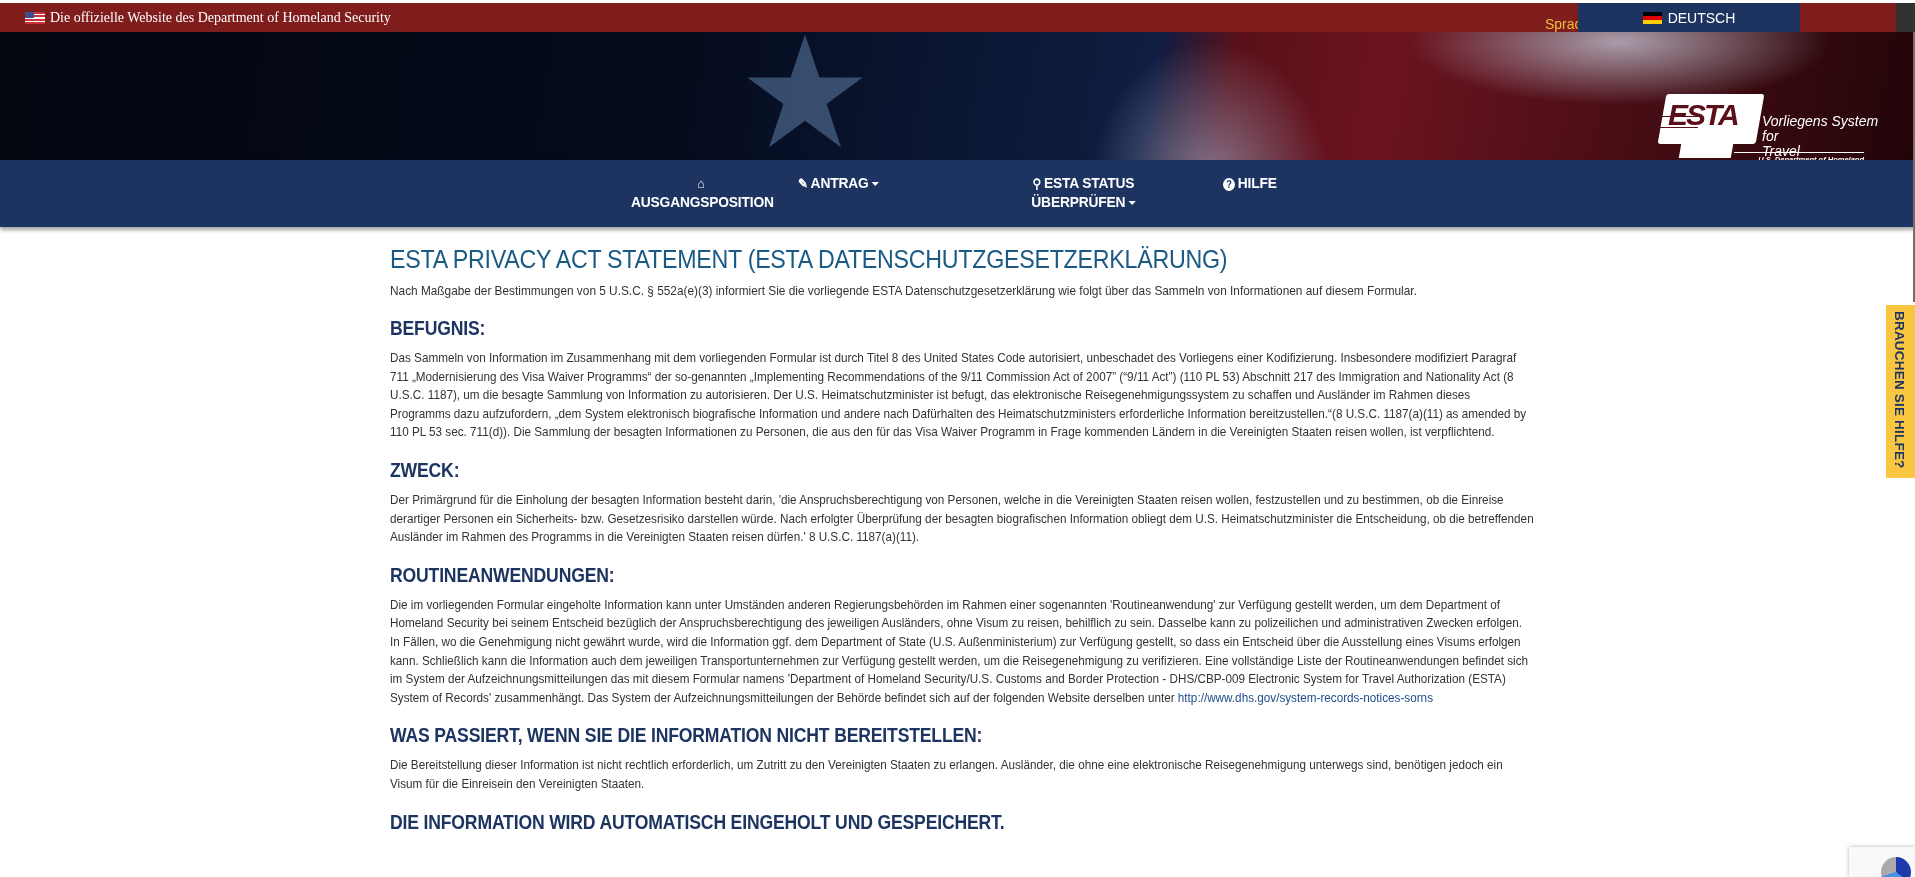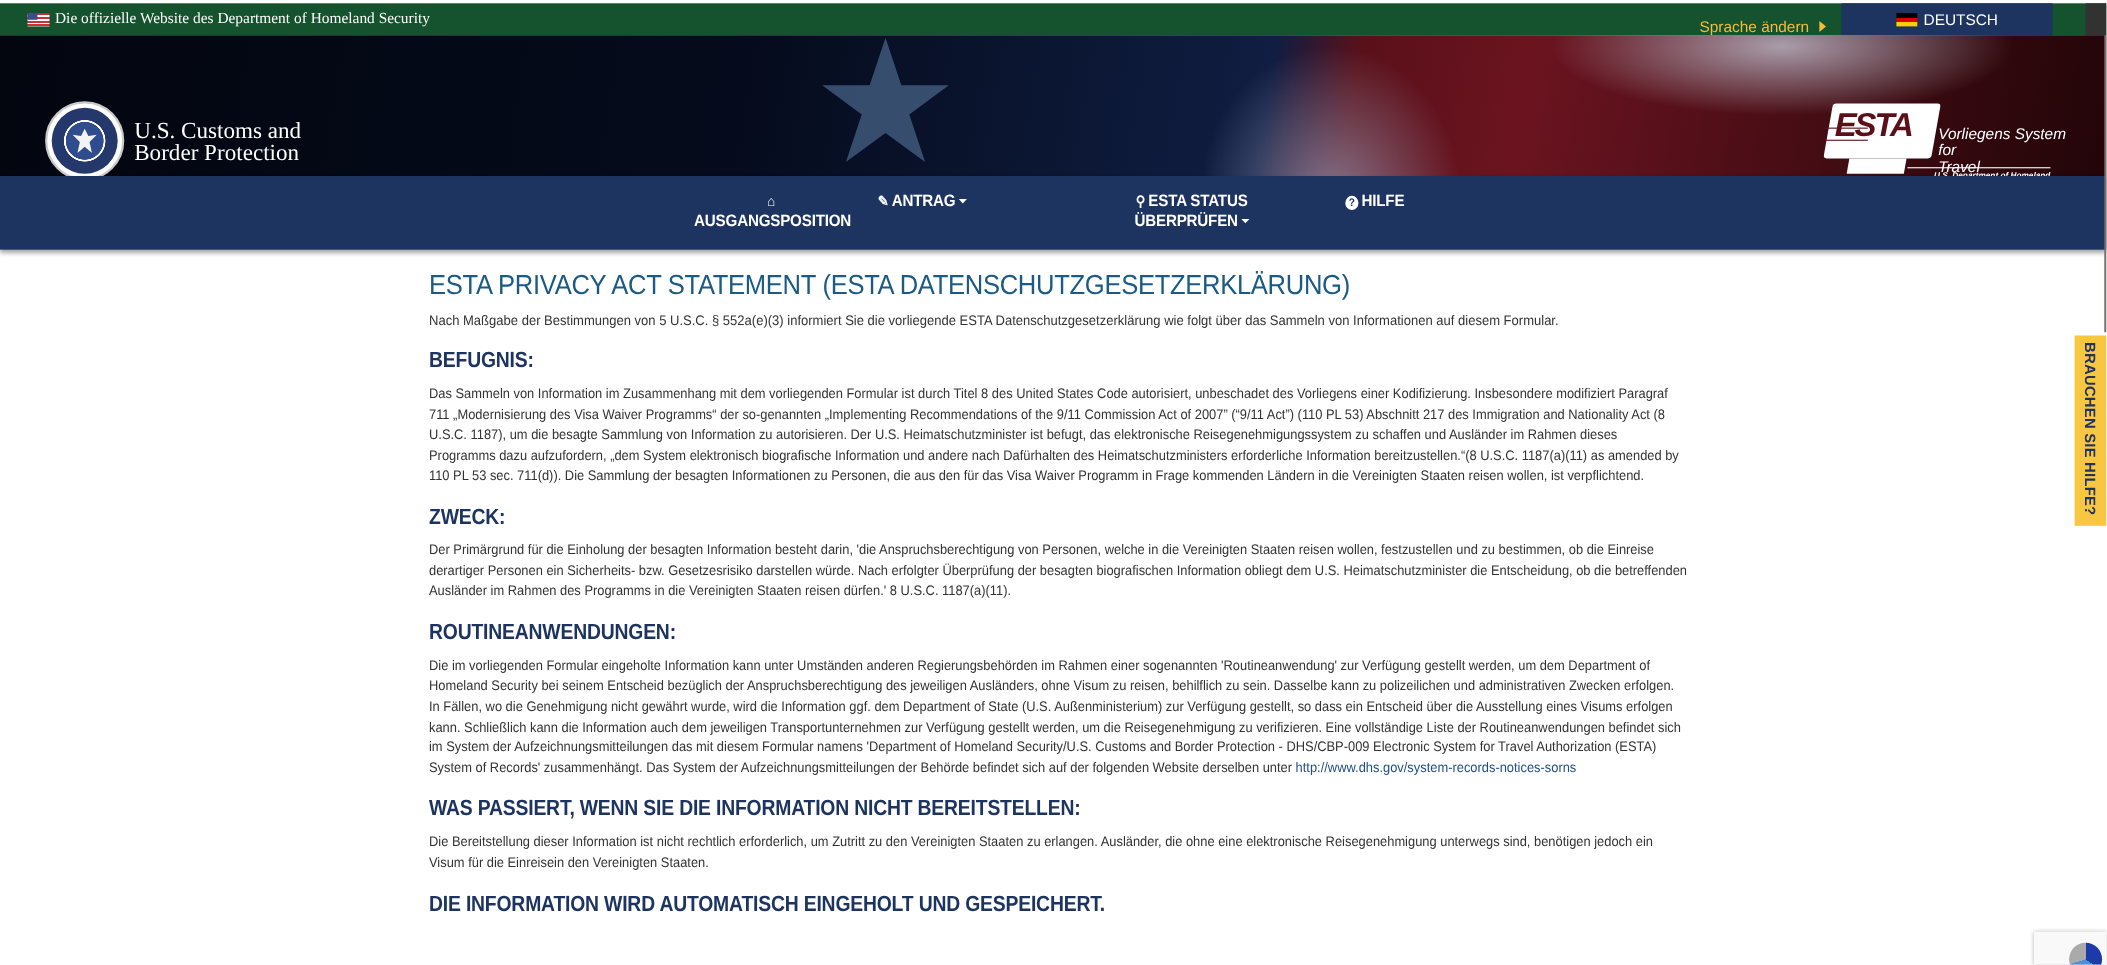--- a/index.html
+++ b/index.html
@@ -1,27 +1,27 @@
 <!DOCTYPE html>
 <html><head>
 <meta charset="utf-8">
 <style>
   * { box-sizing: border-box; margin: 0; padding: 0; }
   html, body { width: 1915px; height: 877px; overflow: hidden; background: #ffffff; }
   body { font-family: "Liberation Sans", "DejaVu Sans", sans-serif; color: #333; position: relative; }
 
   .topbar { position: absolute; left: 0; top: 0; width: 1915px; height: 32px; background: #fff; }
-  .topbar-inner { position: absolute; left: 0; top: 3px; width: 1915px; height: 29px; background: #14532d; }
+  .topbar-inner { position: absolute; left: 0; top: 3px; width: 1915px; height: 29px; background: #7f1d1d; }
   .official { position: absolute; left: 25px; top: 0; height: 29px; display: flex; align-items: center; color: #fff; font-family: "Liberation Serif", "DejaVu Serif", serif; font-size: 14px; }
   .us-flag { width: 20px; height: 12px; margin-right: 5px; position: relative;
     background: repeating-linear-gradient(to bottom, #c8303a 0 1.7px, #ffffff 1.7px 3.4px); }
   .us-flag::before { content: ""; position: absolute; left: 0; top: 0; width: 9px; height: 6px; background: #3c4e8c; }
   .lang-change { position: absolute; left: 1545px; top: 0; height: 41px; display: flex; align-items: center; color: #f2bc3c; font-size: 14px; cursor: pointer; }
   .lang-change .caret-right { width: 0; height: 0; border-top: 5px solid transparent; border-bottom: 5px solid transparent; border-left: 6px solid #f2bc3c; margin-left: 9px; }
-  .lang-current { position: absolute; left: 1674px; top: 0; width: 192px; height: 29px; background: #1d3461; display: flex; align-items: center; justify-content: center; color: #fff; font-size: 14px; cursor: pointer; }
+  .lang-current { position: absolute; left: 1578px; top: 0; width: 222px; height: 29px; background: #1d3461; display: flex; align-items: center; justify-content: center; color: #fff; font-size: 14px; cursor: pointer; }
   .de-flag { width: 19px; height: 12px; margin-right: 6px; background: linear-gradient(to bottom, #000 0 33%, #dd0000 33% 66%, #ffce00 66% 100%); }
   .topbar-right-gap { position: absolute; left: 1896px; top: 0; width: 19px; height: 29px; background: #323232; }
 
   .banner { position: absolute; left: 0; top: 32px; width: 1915px; height: 128px; overflow: hidden;
     background:
       radial-gradient(ellipse 300px 90px at 1620px 10px, rgba(200,205,220,0.75), rgba(0,0,0,0) 70%),
       radial-gradient(ellipse 170px 200px at 1210px 150px, rgba(160,170,200,0.65), rgba(0,0,0,0) 70%),
       linear-gradient(100deg, #03060f 0%, #050b1c 35%, #0d1a3a 55%, #111d42 60%, #5a1019 64%, #6b1420 72%, #3a0a10 90%, #220509 100%);
   }
   .banner-star { position: absolute; left: 730px; top: 0; width: 150px; height: 120px; opacity: 0.55; }
@@ -80,31 +80,20 @@
       <span>DEUTSCH</span>
     </div>
     <div class="topbar-right-gap"></div>
   </div>
 </div>
 
 <div class="banner">
   <svg class="banner-star" viewBox="0 0 100 100">
     <polygon points="50,2 62,38 98,38 68,60 80,96 50,74 20,96 32,60 2,38 38,38" fill="#5d7fa8"></polygon>
   </svg>
-  <div class="cbp-logo">
-    <div class="seal">
-      <div class="seal-inner">
-          <div class="seal-eagle"></div>
-        </div>
-    </div>
-    <div class="cbp-text">
-      <div>U.S. Customs and</div>
-      <div>Border Protection</div>
-    </div>
-  </div>
   <div class="esta-logo">
     <div class="esta-card"></div>
     <div class="esta-card-tab"></div>
     <div class="esta-lines"></div>
     <div class="esta-word">ESTA</div>
     <div class="esta-sub">
       <div>Vorliegens System for</div>
       <div>Travel Authorization</div>
     </div>
     <div class="esta-dhs">U.S. Department of Homeland Security</div>

